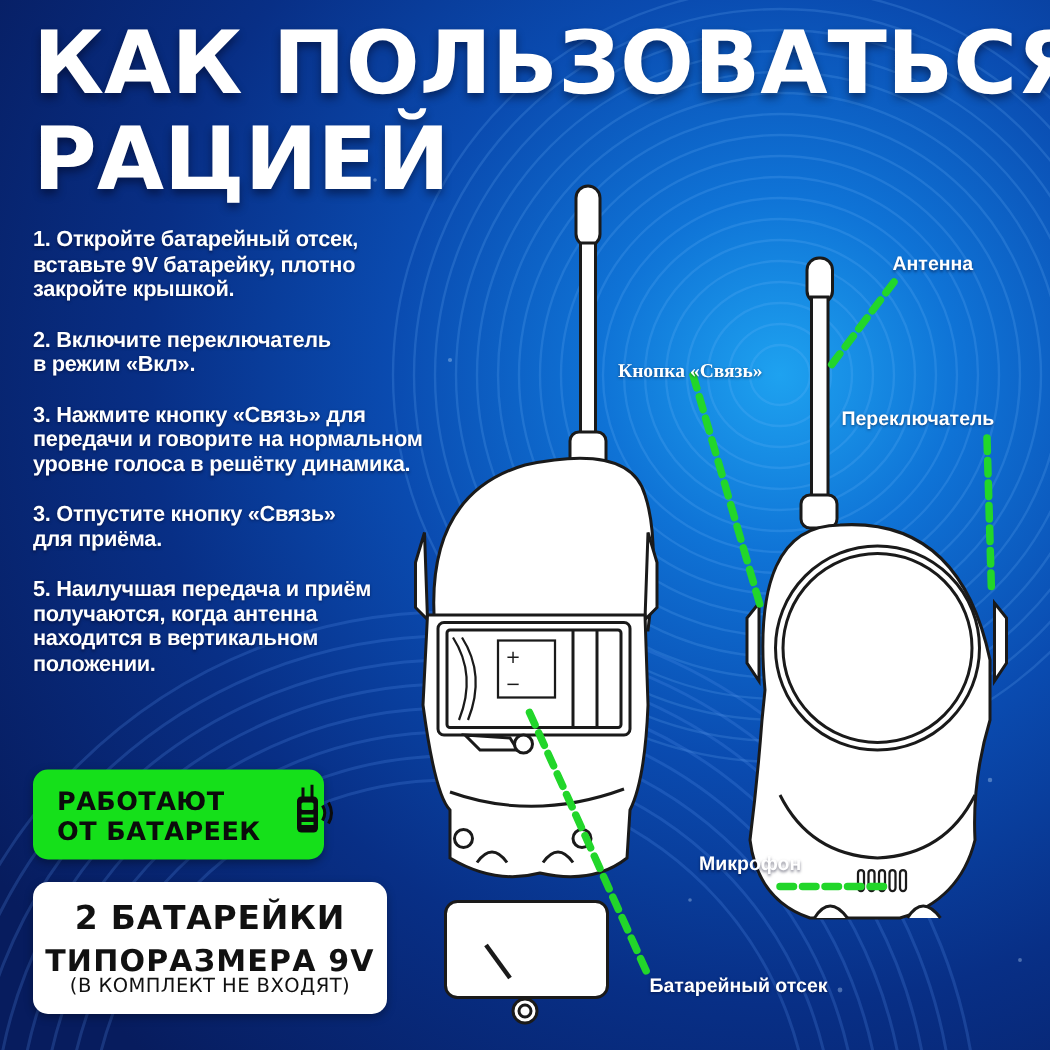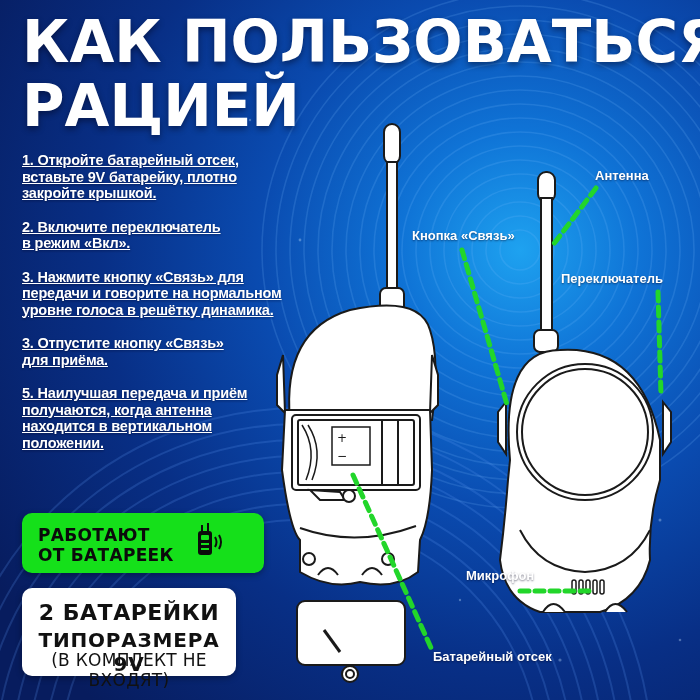--- a/index.html
+++ b/index.html
@@ -13,39 +13,38 @@
   .title {
     position: absolute; left: 22px; top: 10px; color: #ffffff; font-weight: 700;
     font-family: "DejaVu Sans", sans-serif; font-size: 58px; line-height: 64px; letter-spacing: 0px;
     text-shadow: 0 3px 6px rgba(0,0,20,0.45); white-space: nowrap;
   }
   .title .line { display: block; }
   .steps {
     position: absolute; left: 22px; top: 152px; width: 300px; color: #ffffff;
     font-family: "Liberation Sans", sans-serif; font-weight: 700; font-size: 14.5px; line-height: 16.5px;
     text-shadow: 0 1px 2px rgba(0,0,30,0.5);
-    text-decoration: underline;
   }
   .step { margin: 0 0 17px 0; white-space: pre-line; letter-spacing: -0.2px; }
   .badge-green {
-    position: absolute; left: 22px; top: 513px; width: 242px; height: 60px; background: #15e01a;
+    position: absolute; left: 22px; top: 513px; width: 194px; height: 60px; background: #15e01a;
     border-radius: 10px; box-shadow: 0 2px 6px rgba(0,0,0,0.35);
   }
   .badge-green .txt {
     position: absolute; left: 16px; top: 12px; color: #0b0b0b; font-weight: 700; font-size: 17px; line-height: 20px;
     font-family: "DejaVu Sans", sans-serif; letter-spacing: 0.3px; white-space: pre-line;
   }
   .badge-green .icon { position: absolute; left: 190px; top: 19px; width: 34px; height: 34px; }
   .badge-white {
-    position: absolute; left: 22px; top: 588px; width: 214px; height: 88px; background: #ffffff;
+    position: absolute; left: 22px; top: 588px; width: 236px; height: 88px; background: #ffffff;
     border-radius: 10px; box-shadow: 0 2px 6px rgba(0,0,0,0.35); text-align: center; color: #111111;
   }
   .badge-white .l1 { position: absolute; left: 0; right: 0; top: 12px; font-weight: 700; font-size: 22px; font-family: "DejaVu Sans", sans-serif; letter-spacing: 0.5px; }
   .badge-white .l2 { position: absolute; left: 0; right: 0; top: 40px; font-weight: 700; font-size: 20px; font-family: "DejaVu Sans", sans-serif; letter-spacing: 0.8px; }
-  .badge-white .l3 { position: absolute; left: 0; right: 0; top: 62px; font-weight: 400; font-size: 17px; font-family: "DejaVu Sans", sans-serif; letter-spacing: 0.3px; }
+  .badge-white .l3 { position: absolute; left: 0; right: 0; top: 62px; font-weight: 400; font-size: 13px; font-family: "DejaVu Sans", sans-serif; letter-spacing: 0.3px; }
   .illus { position: absolute; left: 0; top: 0; width: 700px; height: 700px; }
   .label {
     position: absolute; color: #ffffff; font-family: "Liberation Sans", sans-serif; font-weight: 700;
     font-size: 13px; white-space: nowrap; text-shadow: 0 1px 2px rgba(0,0,30,0.5);
   }
 </style>
 </head>
 <body>
 
 <div class="poster">
@@ -201,17 +200,17 @@
     <g stroke="#22d62a" stroke-width="5" stroke-dasharray="9 6" stroke-linecap="round" fill="none">
       <line x1="596" y1="188" x2="553" y2="245"></line>
       <line x1="462" y1="250" x2="508" y2="408"></line>
       <line x1="658" y1="292" x2="661" y2="395"></line>
       <line x1="520" y1="591" x2="590" y2="591"></line>
       <line x1="353" y1="475" x2="432" y2="650"></line>
     </g>
   </svg>
 
   <div class="label" style="left:595px; top:168px;">Антенна</div>
-  <div class="label" style="left:412px; top:228px;">Кнопка «Связь»</div>
+  <div class="label" style="left:412px; top:239px;font-family:Liberation Serif, serif;">Кнопка «Связь»</div>
   <div class="label" style="left:561px; top:271px;">Переключатель</div>
   <div class="label" style="left:435px; top:568px;margin-left:31px;">Микрофон</div>
   <div class="label" style="left:433px; top:649px;">Батарейный отсек</div>
 </div>
 
 </body></html>

